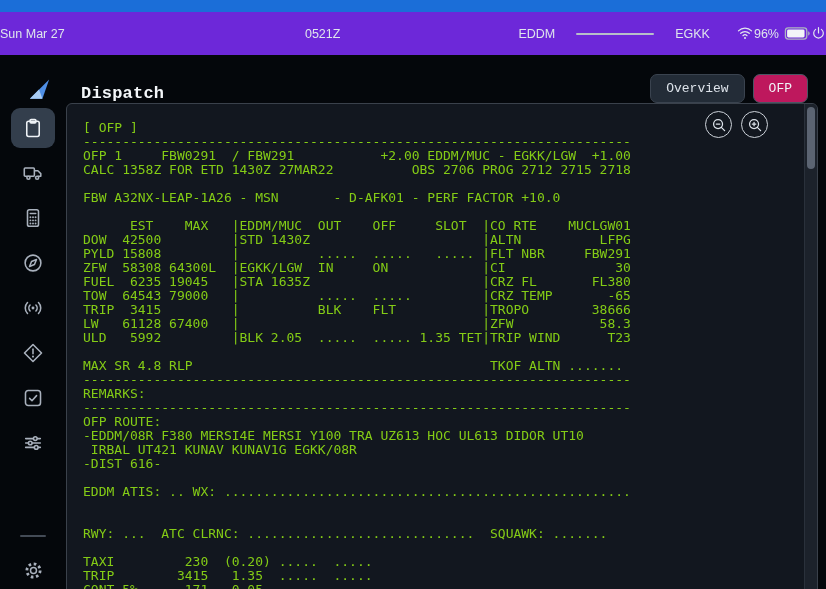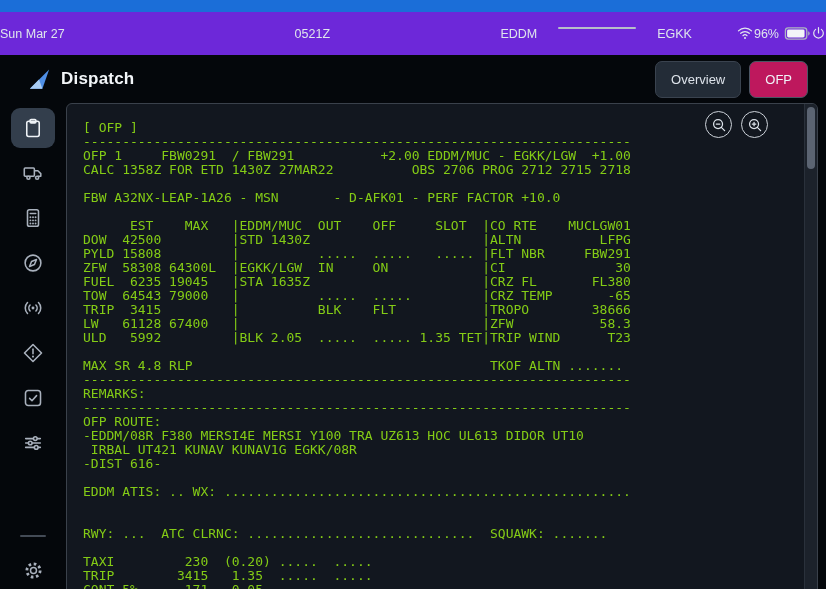--- a/index.html
+++ b/index.html
@@ -5,31 +5,31 @@
   * { margin:0; padding:0; box-sizing:border-box; }
   html,body { width:826px; height:589px; overflow:hidden; background:#04070b;
               font-family:"Liberation Sans", sans-serif; color:#e9edf2; }
 
   .top-strip { height:12px; background:#1b6ed8; }
 
   .status-bar { height:43px; background:#6d28d9; display:flex; align-items:center;
                 padding:0 0; font-size:12.5px; color:#dfe5ec; }
   .sb-spacer-a { flex:1.35; }
   .sb-spacer-b { flex:1; }
-  .flight-progress { display:flex; gap:21px; margin-right:44px; }
+  .flight-progress { display:flex; align-items:center; gap:21px; margin-right:26px; }
   .fp-line { width:78px; height:2px; background:#b7bfc9; border-radius:1px; }
   .sb-icons { display:flex; align-items:center; }
   .sb-batt-group { display:flex; align-items:center; gap:5px; }
   .sb-icons svg { display:block; }
 
-  .header { height:48px; display:flex; align-items:center; padding:0 18px 0 26px; gap:8px; }
+  .header { height:48px; display:flex; align-items:flex-end; padding:0 18px 0 26px; gap:28px;font-family:Liberation Mono, monospace; }
   .logo svg { display:block; }
   .title { font-size:17px; font-weight:700; color:#f3f6f9; letter-spacing:.2px; }
   .tabs { margin-left:auto; display:flex; gap:8px; }
-  .tab { height:37px; padding:11px 15px; border-radius:7px; background:#232c37;
+  .tab { height:29px; padding:11px 15px; border-radius:7px; background:#232c37;
          border:1px solid #3a434f; color:#dde3ea; font-size:13px;
          font-family:inherit; display:flex; align-items:center; cursor:pointer; }
   .tab.active { background:#be185d; border-color:#4b5664; color:#f0f4f8; }
 
   .content { display:flex; height:503px; }
   .sidebar { width:66px; display:flex; flex-direction:column; align-items:center;
              padding:5px 0 16px; }
   .nav-item { width:44px; height:40px; border-radius:9px; display:flex; align-items:center;
               justify-content:center; color:#a9b1bd; margin-bottom:5px; cursor:pointer; }
   .nav-item.active { background:#333e4c; color:#eef2f6; }

